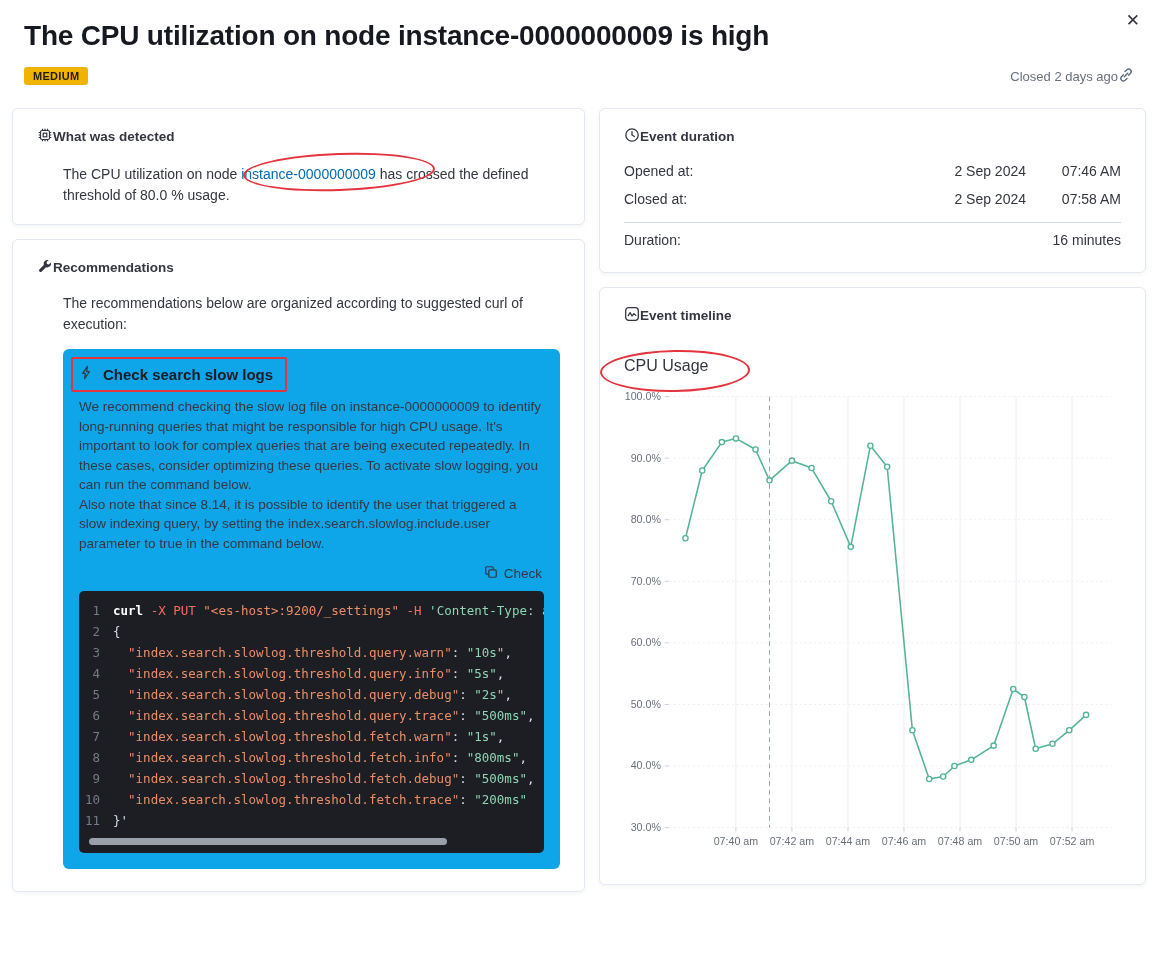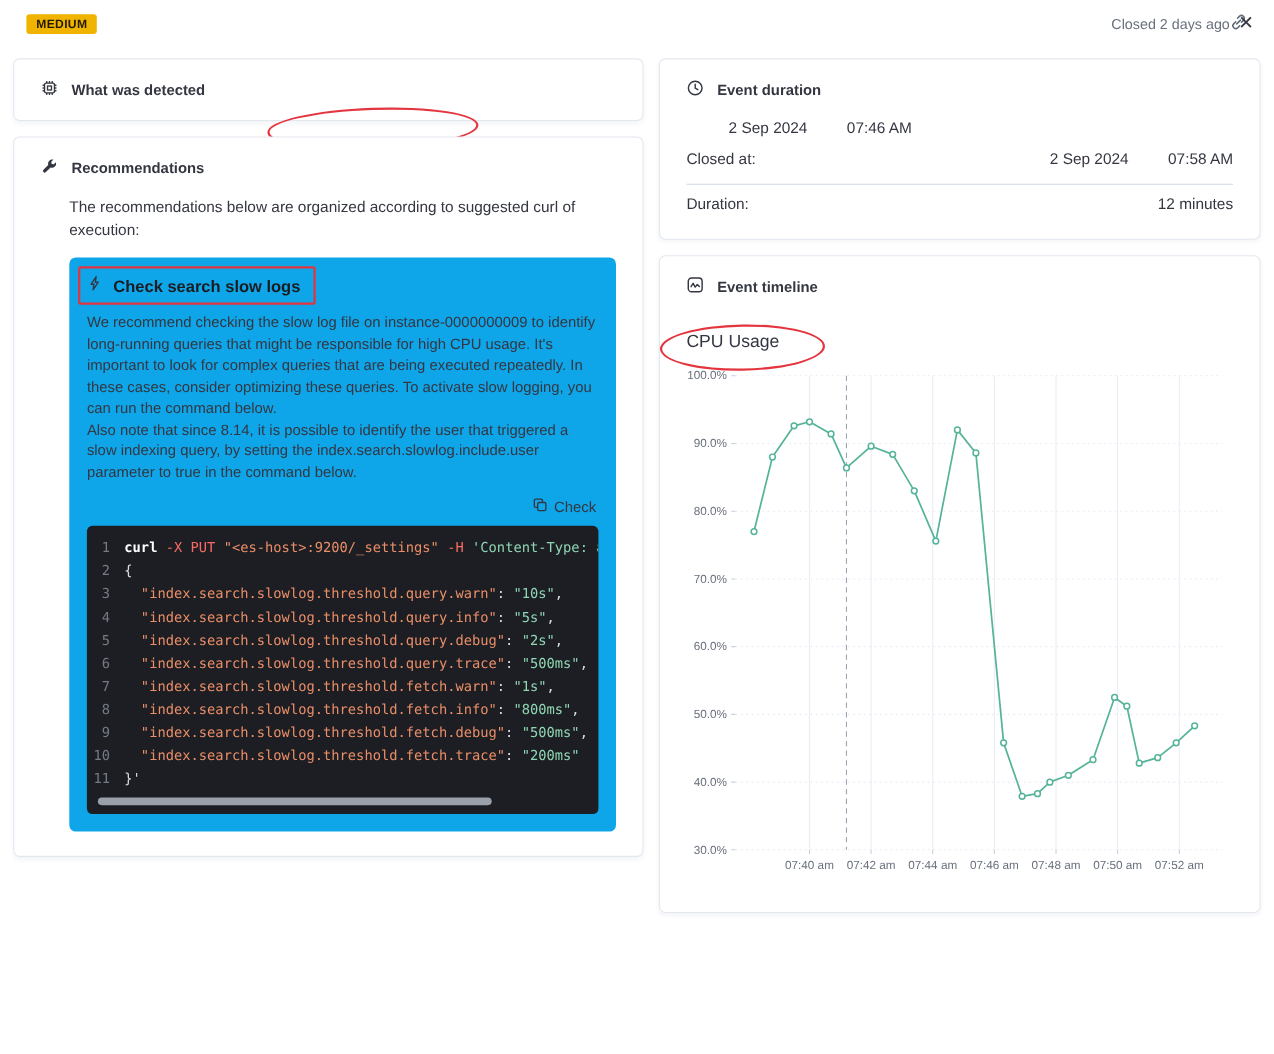--- a/index.html
+++ b/index.html
@@ -42,21 +42,21 @@
 
   .card {
     position: relative;
     background: #fff;
     border: 1px solid #e3e8f0;
     border-radius: 6px;
     box-shadow: 0 2px 4px rgba(38,55,89,.05);
     padding: 18px 24px;
   }
   .card-heading {
-    display: flex; align-items: center; gap: 12px;
+    display: flex; align-items: center; gap: 0;
     font-size: 13.5px; font-weight: 600; color: #343741;
   }
   .card-heading svg { flex: none; }
   .indent { margin-left: 26px; }
   .body-text { font-size: 14px; line-height: 1.5; color: #343741; }
   .detected-text { margin-top: 18px; }
   .inline-link { color: #006bb8; text-decoration: none; cursor: pointer; }
 
   .rec-intro { margin-top: 16px; }
   .subpanel {
@@ -108,20 +108,21 @@
   #ann-rec-box  { left: -8px; top: -8px; width: 216px; height: 35px; border-width: 2px; border-radius: 2px; }
   #ann-cpu      { left: 0px; top: 62px; width: 150px; height: 42px; transform: rotate(-1deg); }
 </style>
 </head>
 <body>
 
 <div class="page">
 
   <button class="close-btn">✕</button>
 
+  <h1 class="page-title">The CPU utilization on node instance-0000000009 is high</h1>
 
   <div class="badge-row">
     <span class="severity-badge">MEDIUM</span>
     <span class="status-wrap">
       <span>Closed 2 days ago</span>
       <button class="icon-btn">
         <span>
           <svg width="16" height="16" viewBox="0 0 16 16" fill="none" stroke="currentColor" stroke-width="1.4" stroke-linecap="round">
             <path d="M6.3 9.7l3.4-3.4"></path>
             <path d="M7 4.6l1.9-1.9a2.55 2.55 0 0 1 3.6 3.6L10.6 8.2"></path>
@@ -140,20 +141,23 @@
         <div class="card-heading">
           <span>
             <svg width="16" height="16" viewBox="0 0 16 16" fill="none" stroke="currentColor" stroke-width="1.2">
               <rect x="3.5" y="3.5" width="9" height="9" rx="1.5"></rect>
               <rect x="6.2" y="6.2" width="3.6" height="3.6"></rect>
               <path d="M5.5 3.5V1.7M8 3.5V1.7M10.5 3.5V1.7M5.5 14.3v-1.8M8 14.3v-1.8M10.5 14.3v-1.8M3.5 5.5H1.7M3.5 8H1.7M3.5 10.5H1.7M12.5 5.5h1.8M12.5 8h1.8M12.5 10.5h1.8"></path>
             </svg>
           </span>
           <span>What was detected</span>
         </div>
+        <div class="body-text indent detected-text">
+          <span>The CPU utilization on node </span><a class="inline-link">instance-0000000009</a><span> has crossed the defined threshold of 80.0 % usage.</span>
+        </div>
         <div class="annotation ellipse" id="ann-instance"></div>
       </div>
 
       <div class="card">
         <div class="card-heading">
           <span>
             <svg width="16" height="16" viewBox="0 0 16 16" fill="currentColor">
               <path d="M13.9 4.4a3.9 3.9 0 0 1-4.9 4.8l-4.5 4.5a1.6 1.6 0 0 1-2.2-2.2L6.8 7A3.9 3.9 0 0 1 11.6 2.1l-2 2 .4 1.9 1.9.4 2-2z"></path>
             </svg>
           </span>
@@ -213,32 +217,33 @@
           <span>
             <svg width="16" height="16" viewBox="0 0 16 16" fill="none" stroke="currentColor" stroke-width="1.3" stroke-linecap="round">
               <circle cx="8" cy="8" r="6.2"></circle>
               <path d="M8 4.6V8l2.4 1.5"></path>
             </svg>
           </span>
           <span>Event duration</span>
         </div>
         <div class="duration-rows">
           <div class="duration-row">
+            <span class="duration-label">Opened at:</span>
             <span class="duration-date">2 Sep 2024</span>
             <span class="duration-time">07:46 AM</span>
           </div>
           <div class="duration-row">
             <span class="duration-label">Closed at:</span>
             <span class="duration-date">2 Sep 2024</span>
             <span class="duration-time">07:58 AM</span>
           </div>
           <div class="divider"></div>
           <div class="duration-row">
             <span class="duration-label">Duration:</span>
-            <span>12 minutes</span>
+            <span>16 minutes</span>
           </div>
         </div>
       </div>
 
       <div class="card">
         <div class="card-heading">
           <span>
             <svg width="16" height="16" viewBox="0 0 16 16" fill="none" stroke="currentColor" stroke-width="1.3" stroke-linecap="round" stroke-linejoin="round">
               <rect x="1.7" y="1.7" width="12.6" height="12.6" rx="3"></rect>
               <path d="M4.2 9.6l1.9-3 1.9 3.4 1.9-2.4 1.9 1.8"></path>

